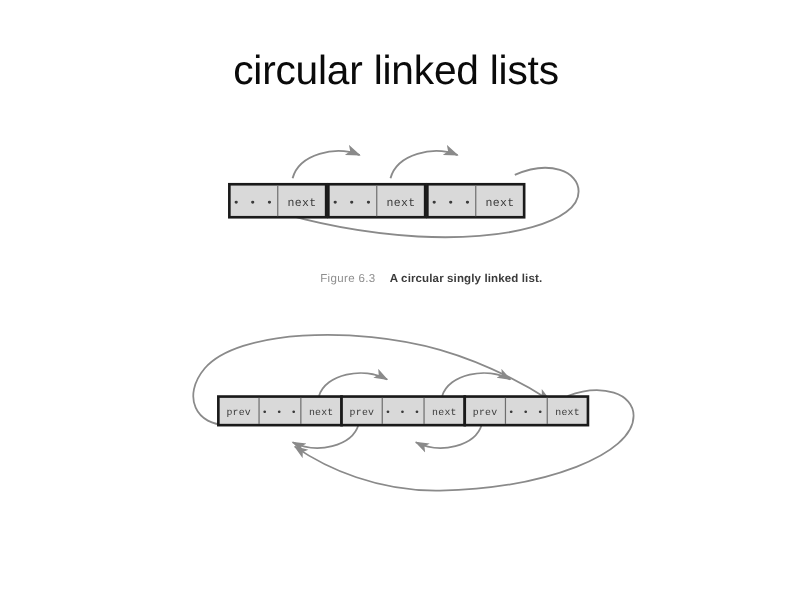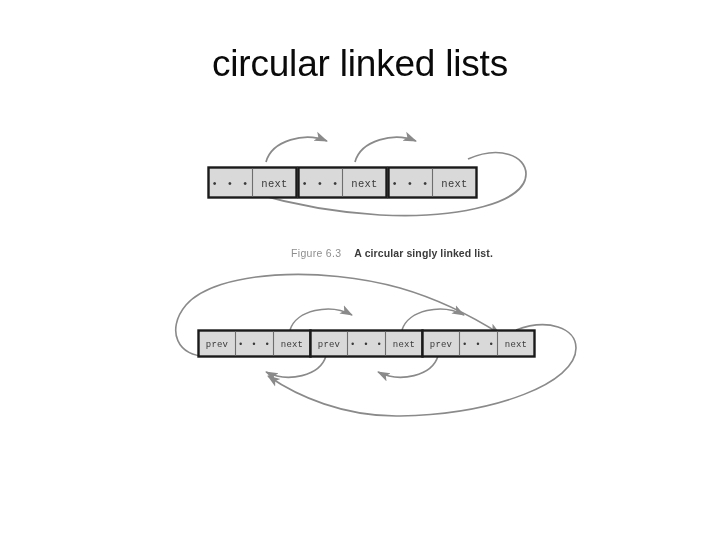--- a/index.html
+++ b/index.html
@@ -33,21 +33,21 @@
     color: #0a0a0a;
     letter-spacing: -0.2px;
     line-height: 1.1;
   }
   .figure-block {
     position: absolute;
     left: 0;
     width: 720px;
   }
   #figure-1 { top: 118px; height: 150px; }
-  #figure-2 { top: 268px; height: 200px; }
+  #figure-2 { top: 298px; height: 200px; }
 
   .fig-svg { display: block; }
 
   .caption {
     position: absolute;
     left: 0;
     width: 720px;
     text-align: center;
     font-family: "Liberation Sans", sans-serif;
     font-size: 10.5px;

